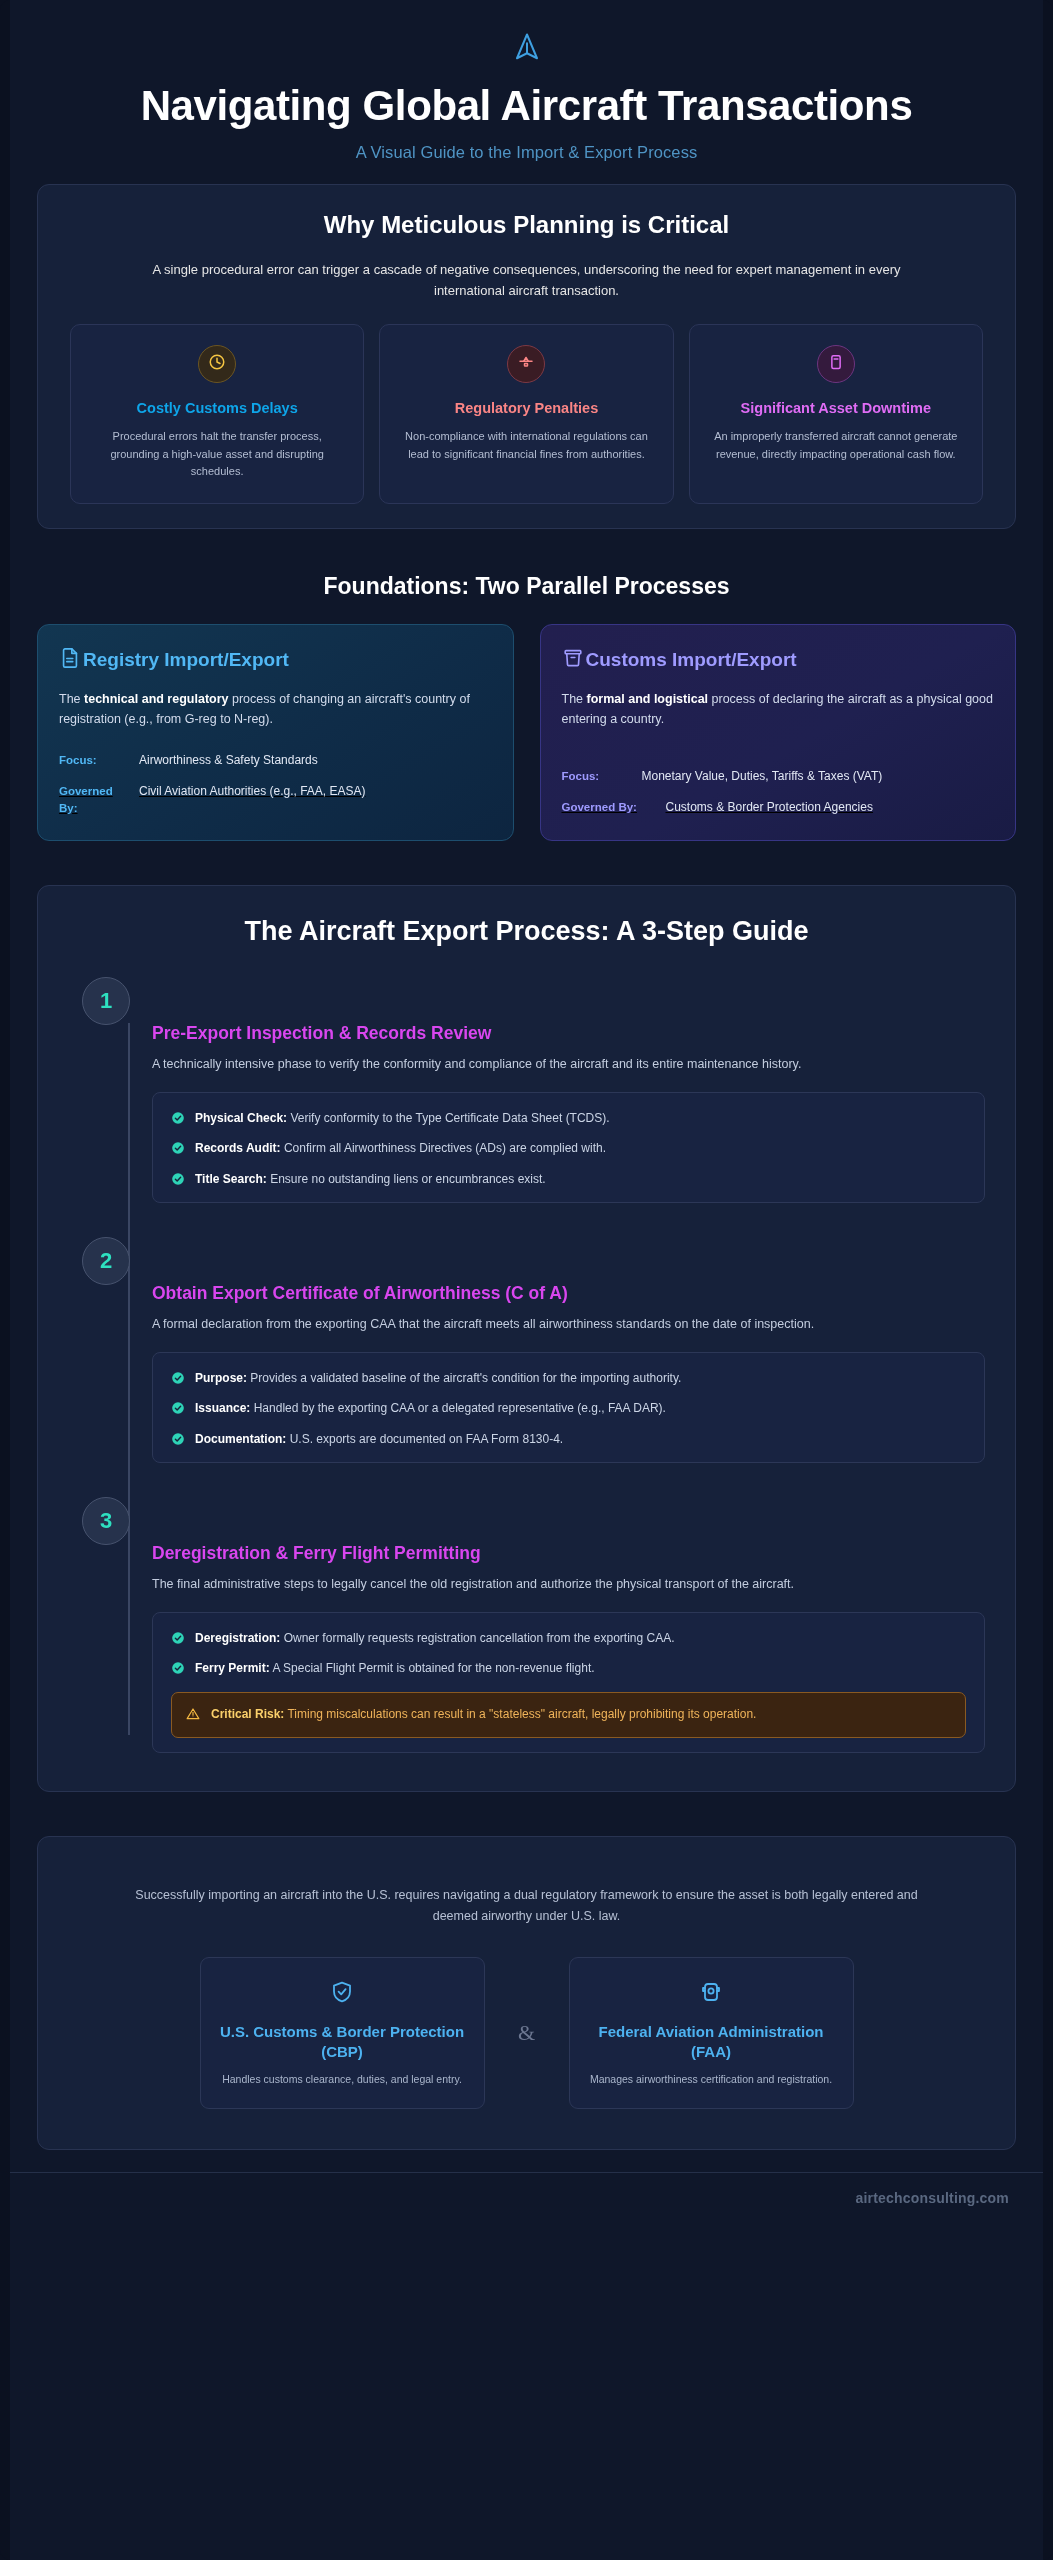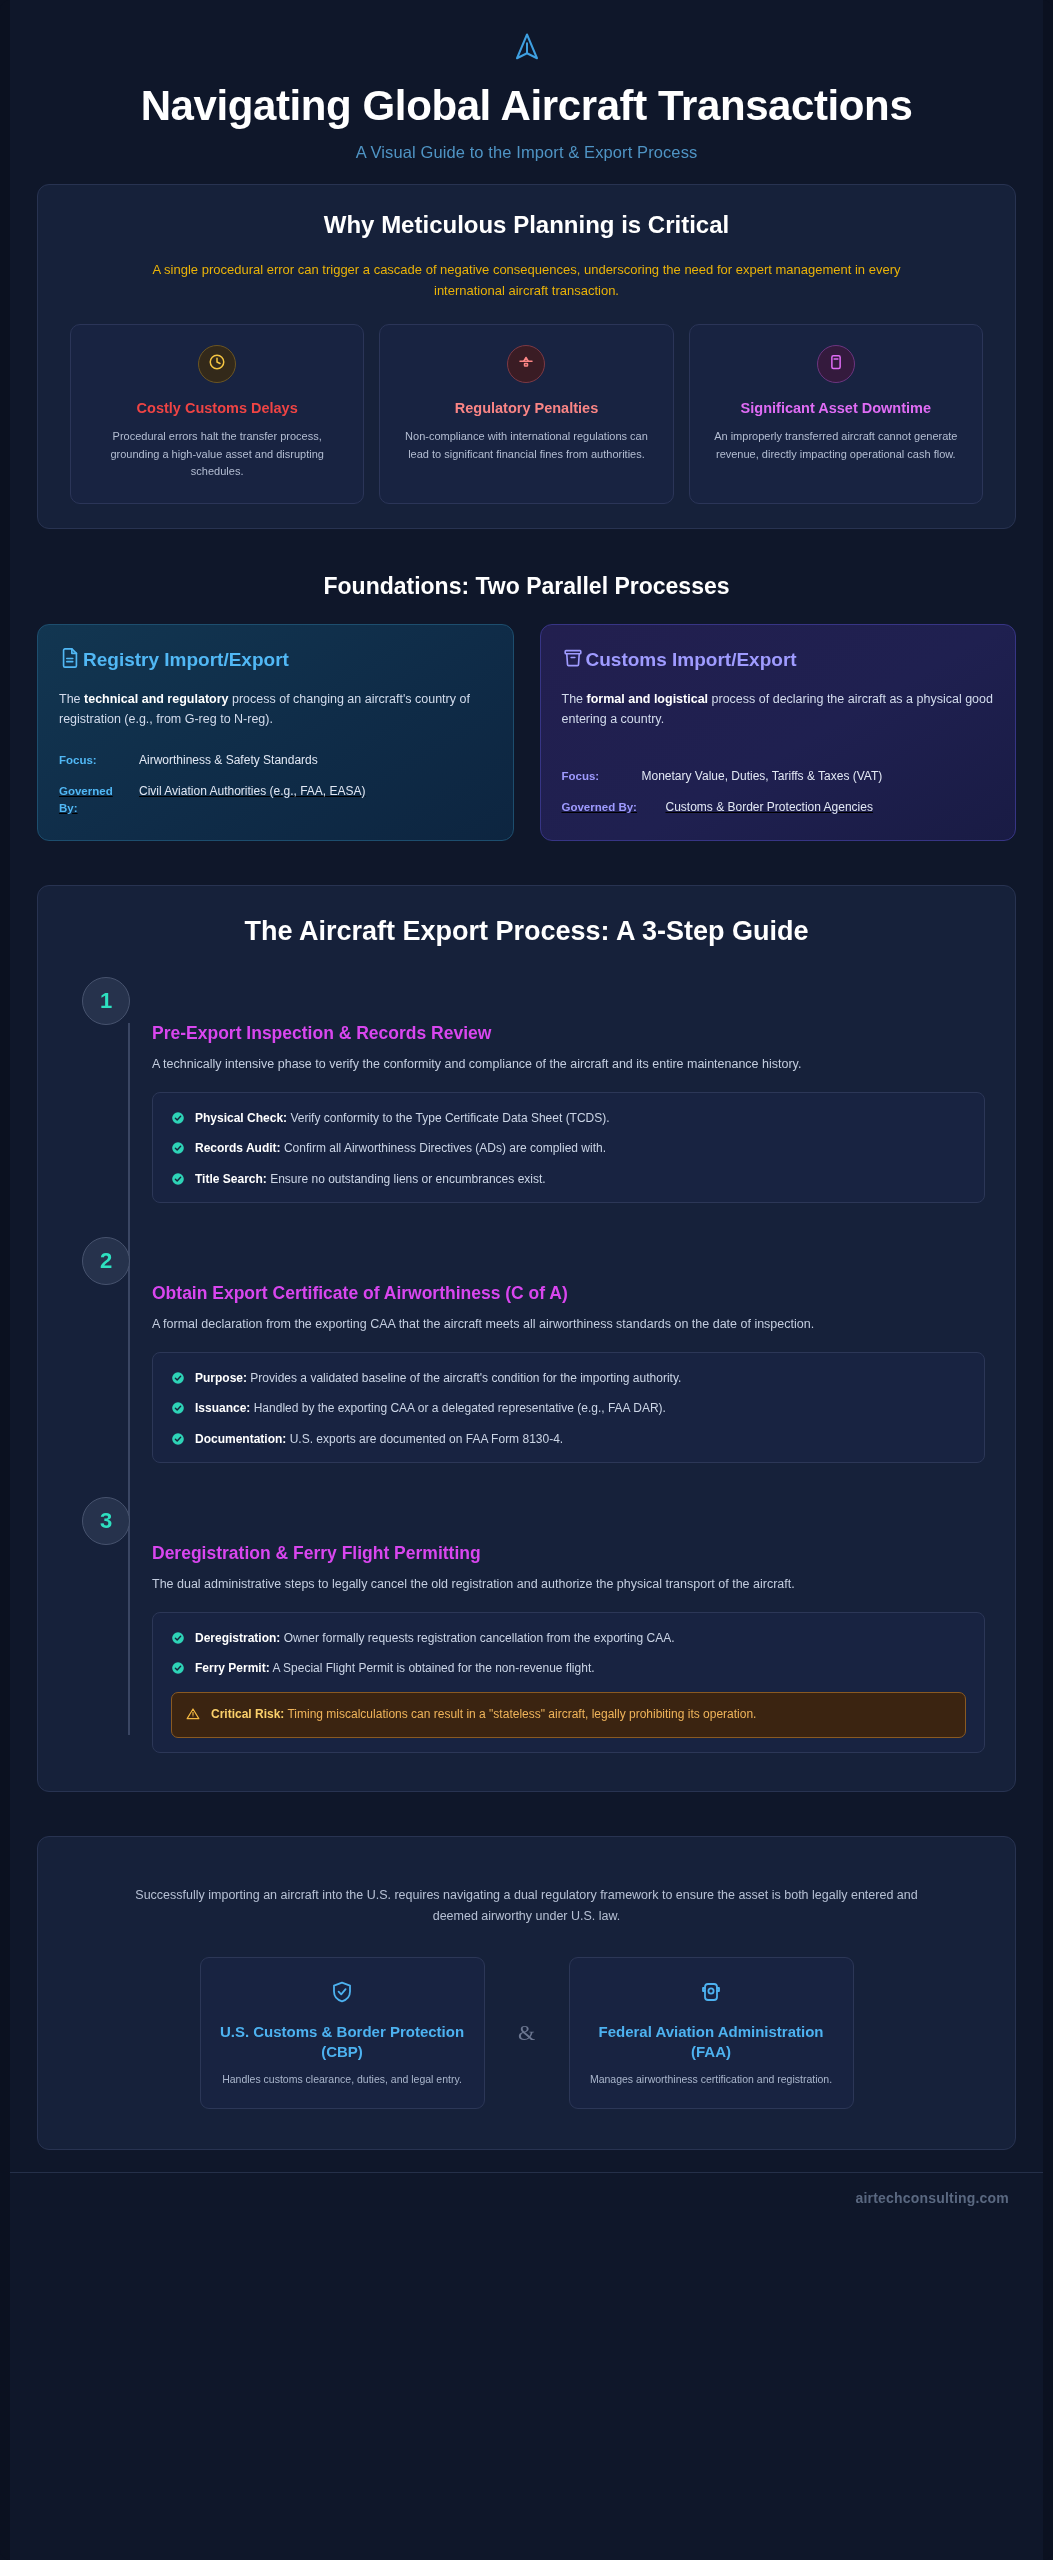--- a/index.html
+++ b/index.html
@@ -57,21 +57,21 @@
     text-align: center;
   }
 
   
   .risk-panel { padding: 26px 18px 24px; }
   .risk-lead {
     margin: 20px auto 0;
     max-width: 790px;
     font-size: 13px;
     line-height: 1.65;
-    color: #eab308;
+    color: #e5e5e5;
     text-align: center;
   }
   .risk-cards {
     display: flex;
     gap: 15px;
     margin-top: 22px;
     padding: 0 14px;
   }
   .risk-card {
     flex: 1;
@@ -275,21 +275,21 @@
 
         <div class="risk-card">
           <div class="risk-badge" style="background:#33291a;border:1px solid #6b5522;">
             <span>
               <svg width="18" height="18" viewBox="0 0 24 24" fill="none" stroke="#f5c542" stroke-width="2" stroke-linecap="round" stroke-linejoin="round">
                 <circle cx="12" cy="12" r="9"></circle>
                 <polyline points="12 7 12 12 16 14"></polyline>
               </svg>
             </span>
           </div>
-          <div class="risk-title" style="color:#ef4444;">Costly Customs Delays</div>
+          <div class="risk-title" style="color:#0ea5e9;">Costly Customs Delays</div>
           <div class="risk-desc">Procedural errors halt the transfer process, grounding a high-value asset and disrupting schedules.</div>
         </div>
 
         <div class="risk-card">
           <div class="risk-badge" style="background:#3a1c24;border:1px solid #7d3944;">
             <span>
               <svg width="18" height="18" viewBox="0 0 24 24" fill="none" stroke="#fa8585" stroke-width="2" stroke-linecap="round" stroke-linejoin="round">
                 <line x1="4" y1="11" x2="20" y2="11"></line>
                 <path d="M9 11 L12 6 L15 11"></path>
                 <rect x="10" y="14" width="4" height="3.4" rx="0.6"></rect>
@@ -448,21 +448,21 @@
                 <span class="detail-text"><b>Documentation:</b><span> U.S. exports are documented on FAA Form 8130-4.</span></span>
               </div>
             </div>
           </div>
         </div>
 
         <div class="step">
           <div class="step-bubble">3</div>
           <div class="step-body">
             <div class="step-title">Deregistration &amp; Ferry Flight Permitting</div>
-            <div class="step-desc">The dual administrative steps to legally cancel the old registration and authorize the physical transport of the aircraft.</div>
+            <div class="step-desc">The final administrative steps to legally cancel the old registration and authorize the physical transport of the aircraft.</div>
             <div class="step-details">
               <div class="detail-item">
                 <span class="check">
                   <svg width="14" height="14" viewBox="0 0 24 24">
                     <circle cx="12" cy="12" r="10" fill="#2ed3b7"></circle>
                     <polyline points="7.5 12.3 10.6 15.4 16.5 9" fill="none" stroke="#15243a" stroke-width="2.4" stroke-linecap="round" stroke-linejoin="round"></polyline>
                   </svg>
                 </span>
                 <span class="detail-text"><b>Deregistration:</b><span> Owner formally requests registration cancellation from the exporting CAA.</span></span>
               </div>

